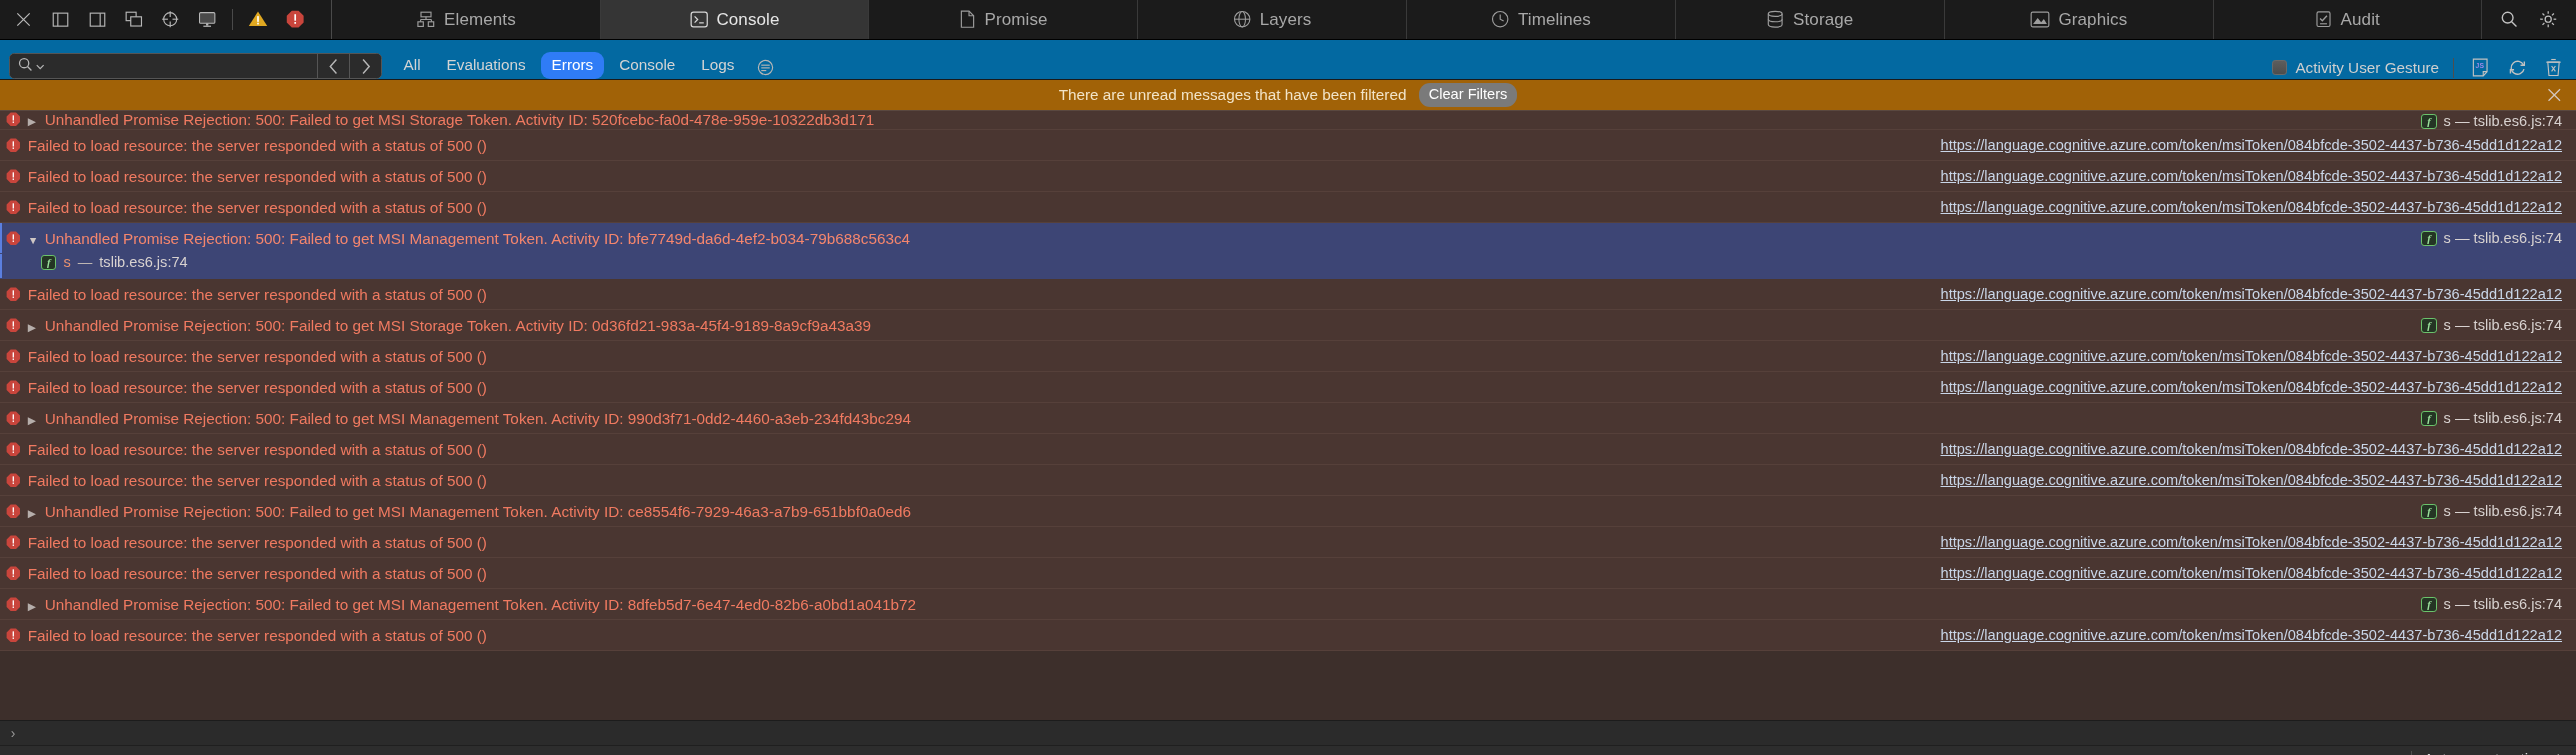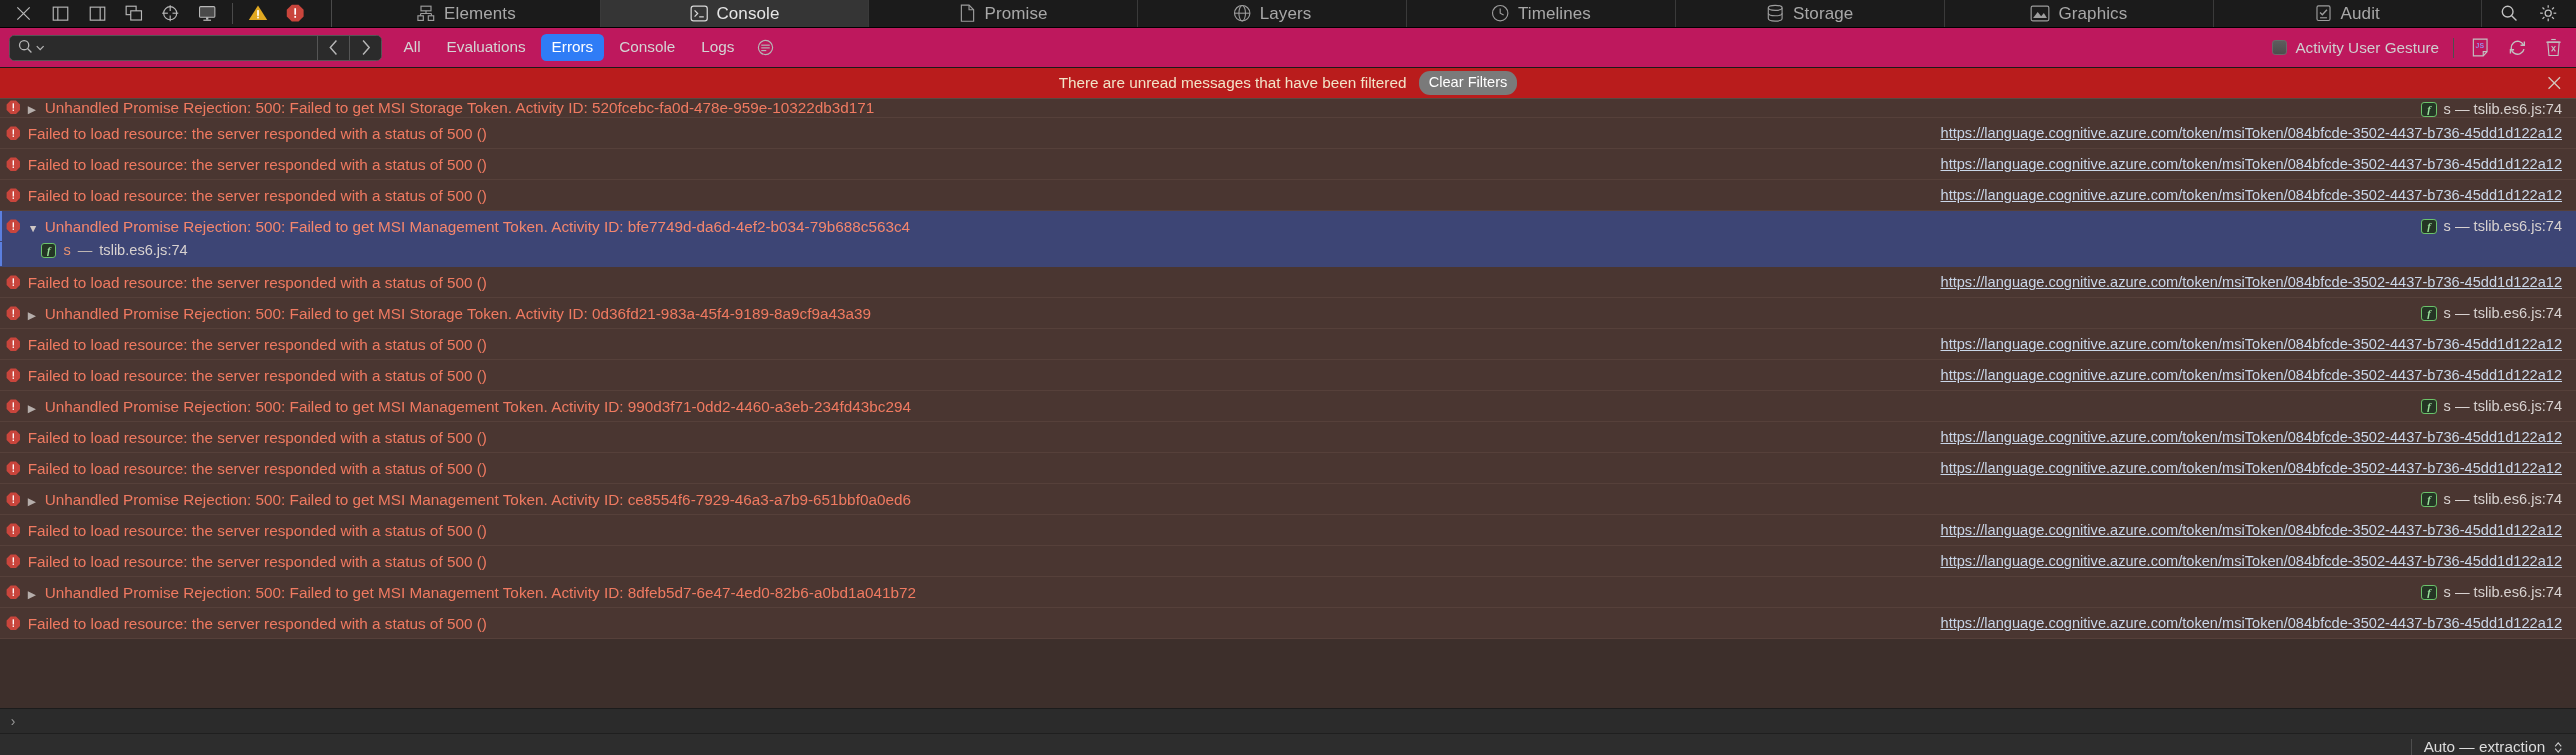--- a/index.html
+++ b/index.html
@@ -6,21 +6,21 @@
   html, body {
     width: 2576px; height: 756px;
     background: #1a1a1a;
     font-family: "Liberation Sans", sans-serif;
     overflow: hidden;
     -webkit-font-smoothing: antialiased;
   }
 
   
   .toolbar {
-    height: 28px;
+    height: 40px;
     background: #1b1b1b;
     display: flex;
     align-items: stretch;
     border-bottom: 0.8px solid #000;
     position: relative;
   }
   .tb-left {
     display: flex;
     align-items: center;
     padding: 0 7.7px 0 10.7px;
@@ -72,23 +72,23 @@
     flex: 0 0 auto;
     display: flex;
     align-items: center;
     gap: 12.3px;
     padding: 0 15.3px 0 14px;
   }
 
   
   .filterbar {
     height: 40px;
-    background: #be185d;
-    display: flex;
-    align-items: center;
+    background: #0369a1;
+    display: flex;
+    align-items: flex-end;
     border-bottom: 0.8px solid #1a1a1a;
     padding: 0 9.2px;
     gap: 0;
   }
   .searchwrap {
     display: flex;
     align-items: stretch;
     height: 26px;
     border: 0.8px solid #555;
     border-radius: 5.4px;
@@ -123,21 +123,21 @@
 
   .pills { display: flex; align-items: center; gap: 4.6px; }
   .pill {
     padding: 3.8px 10.7px 5.4px 10.7px;
     border-radius: 5.4px;
     color: #d4d4d4;
     font-size: 15.3px;
     cursor: default;
     white-space: nowrap;
   }
-  .pill.selected { background: #2f7cf6; color: #fff; }
+  .pill.selected { background: #2f7cf6; color: #fff; border-radius: 9px; }
 
   .pill-icon-btn {
     margin-left: 7.7px;
     width: 26px; height: 23px;
     display: flex; align-items: center; justify-content: center;
     cursor: default;
   }
 
   .fb-spacer { flex: 1 1 auto; }
   .fb-right { display: flex; align-items: center; gap: 10.7px; }
@@ -148,21 +148,21 @@
     background: linear-gradient(#5d5d5d, #4d4d4d);
     border: 0.8px solid #6a6a6a;
   }
   .checklabel { color: #cfcfcf; font-size: 15.3px; white-space: nowrap; }
   .fb-sep { width: 0.8px; height: 20px; background: #4e4e4e; margin: 0 3.1px; }
   .fb-icon { width: 26px; height: 23px; display: flex; align-items: center; justify-content: center; cursor: default; }
 
   
   .banner {
     height: 31px;
-    background: #b91c1c;
+    background: #a16207;
     display: flex;
     align-items: center;
     justify-content: center;
     gap: 12.3px;
     position: relative;
     border-bottom: 0.8px solid #5a4840;
   }
   .banner-text { color: #f2e4c8; font-size: 15.3px; }
   .banner-btn {
     background: #7a7a7a;

